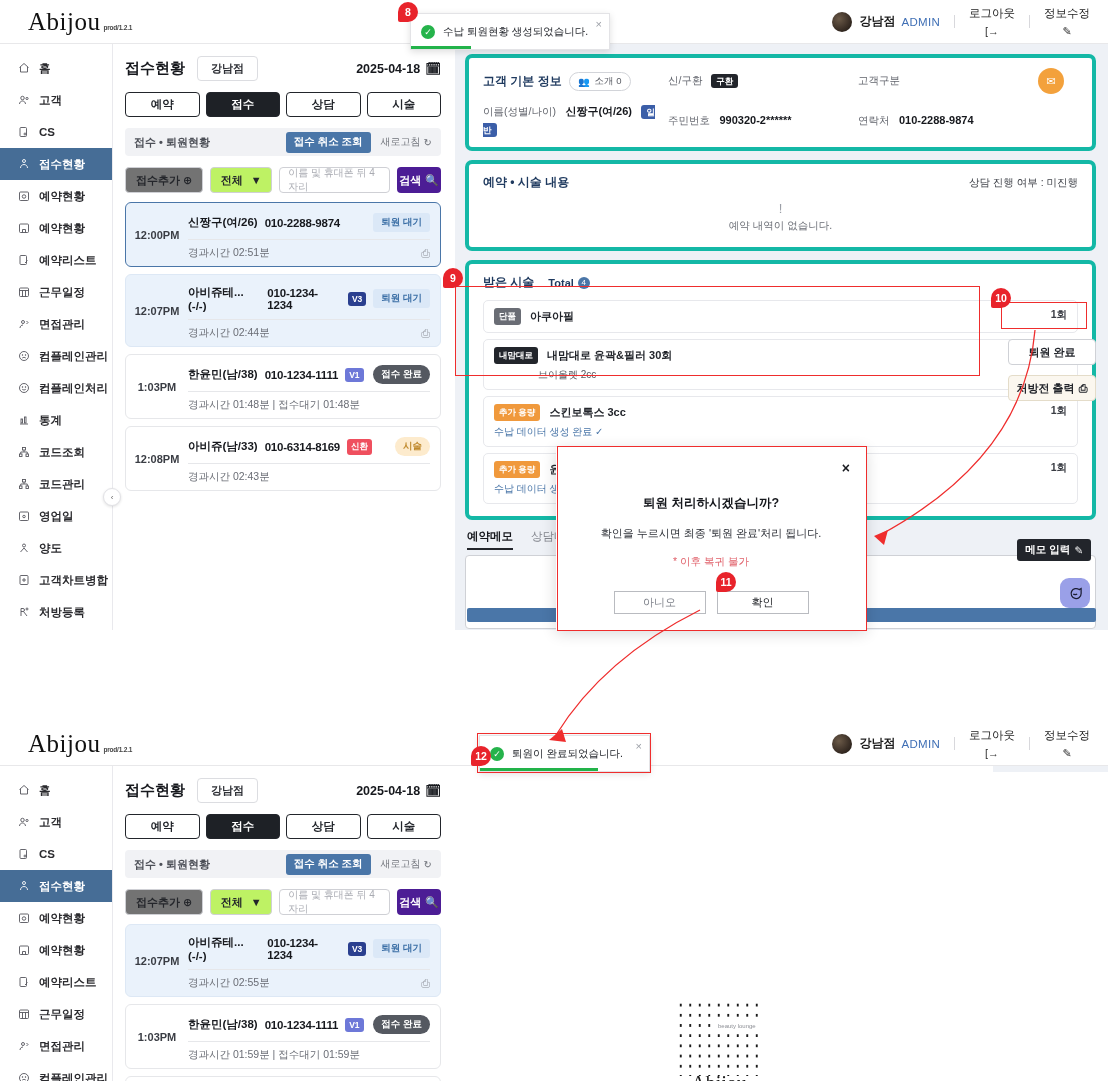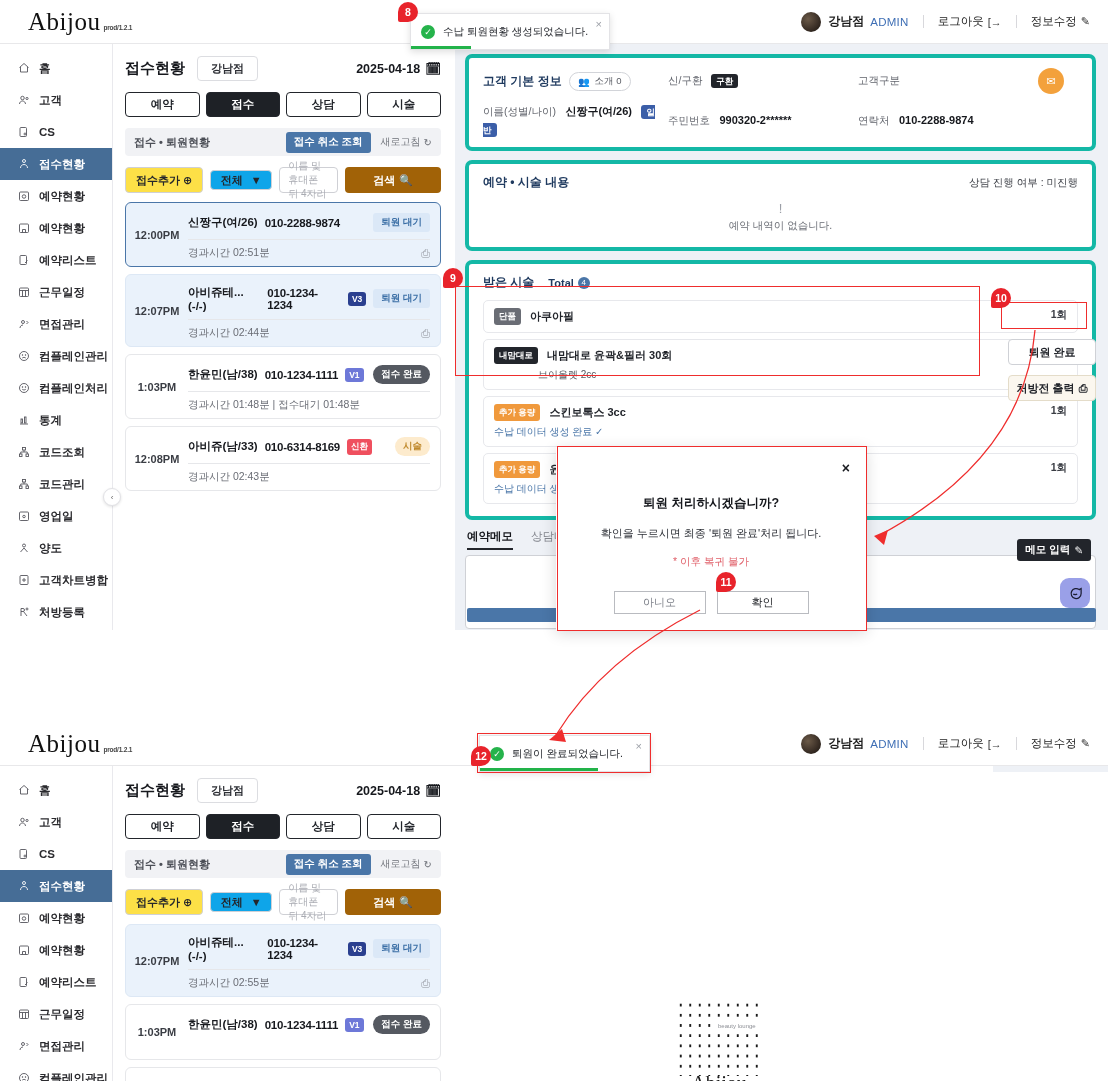--- a/index.html
+++ b/index.html
@@ -22,21 +22,21 @@
   .brand-name { font-family:"Liberation Serif","DejaVu Serif",serif; font-size:25px; letter-spacing:.5px; color:#111; line-height:1; }
   .brand-ver { font-size:6.5px; color:#444; font-weight:bold; padding-bottom:3px; letter-spacing:-.2px; }
 
   .topbar-right { margin-left:auto; display:flex; align-items:center; gap:0; padding-right:18px; font-size:11.5px; }
   .avatar { width:20px; height:20px; border-radius:50%;
             background: radial-gradient(circle at 35% 35%, #6b5a48 0%, #3d3128 55%, #17120d 100%);
             margin-right:7px; flex:none; }
   .store-name { font-weight:bold; color:#1b1b1b; font-size:12px; margin-right:6px; }
   .admin-tag { color:#3f6fb5; font-size:11.5px; letter-spacing:.3px; }
   .tb-div { width:1px; height:13px; background:#d8d8dc; margin:0 14px; }
-  .tb-link { color:#222; font-size:11.5px; display:flex; align-items:center; gap:4px; }
+  .tb-link { color:#222; font-size:11.5px; display:flex; align-items:center; gap:4px;flex-direction:column; }
   .tb-ico { font-size:11px; color:#333; }
 
   .body-row { display:flex; height:calc(100% - 44px); }
 
   
   .sidebar { width:113px; flex:none; background:#fff; border-right:1px solid #e9e9ed;
              padding-top:8px; position:relative; }
   .side-item { height:32px; display:flex; align-items:center; gap:9px; padding-left:17px;
                font-size:11.5px; color:#2a2a2e; font-weight:bold; }
   .side-item .ic { width:13px; height:13px; flex:none; color:#55555c; display:flex; align-items:center; justify-content:center; }
@@ -60,28 +60,28 @@
   .tab.sel { background:#1e2126; color:#fff; }
 
   .subbar { margin-top:11px; height:28px; background:#f1f2f5; border-radius:4px; display:flex;
             align-items:center; padding:0 9px; }
   .subbar-label { font-size:11px; font-weight:bold; color:#4c4f57; }
   .cancel-chip { margin-left:auto; background:#4a76a8; color:#fff; font-size:10.5px; font-weight:bold;
                  border-radius:3px; padding:3.5px 8px; }
   .refresh { font-size:10px; color:#6d7078; margin-left:10px; display:flex; align-items:center; gap:3px; }
 
   .filters { display:flex; gap:7px; margin-top:11px; align-items:center; }
-  .btn-add { border:1px solid #cfd0d5; border-radius:4px; height:26px; padding:0 10px; background:#fde047;
+  .btn-add { border:1px solid #cfd0d5; border-radius:4px; height:26px; padding:0 10px; background:#737373;
              font-size:11px; font-weight:bold; color:#24262b; display:flex; align-items:center; gap:3px; }
-  .sel-all { border:1px solid #cfd0d5; border-radius:4px; height:20px; width:62px; background:#0ea5e9;
+  .sel-all { border:1px solid #cfd0d5; border-radius:4px; height:26px; width:62px; background:#bef264;
              font-size:11px; font-weight:bold; color:#24262b; display:flex; align-items:center;
              justify-content:center; gap:8px; }
   .search-in { border:1px solid #cfd0d5; border-radius:4px; height:26px; flex:1; background:#fff;
                font-size:10px; color:#a9abb2; display:flex; align-items:center; padding:0 8px; }
-  .btn-search { background:#a16207; color:#fff; border-radius:4px; height:26px; padding:0 28px;
+  .btn-search { background:#4c1d95; color:#fff; border-radius:4px; height:26px; padding:0 2px;
                 font-size:11px; font-weight:bold; display:flex; align-items:center; gap:4px; }
 
   
   .cards { margin-top:9px; display:flex; flex-direction:column; gap:7px; }
   .card { border:1px solid #e6e7ea; border-radius:6px; background:#fff; display:flex; min-height:56px; padding:6px 0; }
   .card.blue { background:#eaf2fb; border-color:#dde8f5; }
   .card.sel { background:#eaf2fb; border:1.5px solid #4a76a8; }
   .card-time { width:62px; flex:none; display:flex; align-items:center; justify-content:center;
                font-size:11px; color:#3a3d44; font-weight:bold; }
   .card-main { flex:1; padding-right:10px; }
@@ -800,20 +800,23 @@
             </div>
             <div class="card">
               <div class="card-time">1:03PM</div>
               <div class="card-main">
                 <div class="card-r1">
                   <span class="cust-name">한윤민(남/38)</span>
                   <span class="cust-phone">010-1234-1111</span>
                   <span class="vbadge" style="background: rgb(109, 120, 216);">V1</span>
                   <span class="st st-done">접수 완료</span>
                 </div>
+                <div class="card-r2">
+                  <span class="elapsed">경과시간 01:59분 | 접수대기 01:59분</span>
+                </div>
               </div>
             </div>
             <div class="card"></div>
           </div>
       </div>
       <div style="flex:1;background:#fff"></div>
     </div>
   </div>
 
   <div class="gray-strip"></div>

